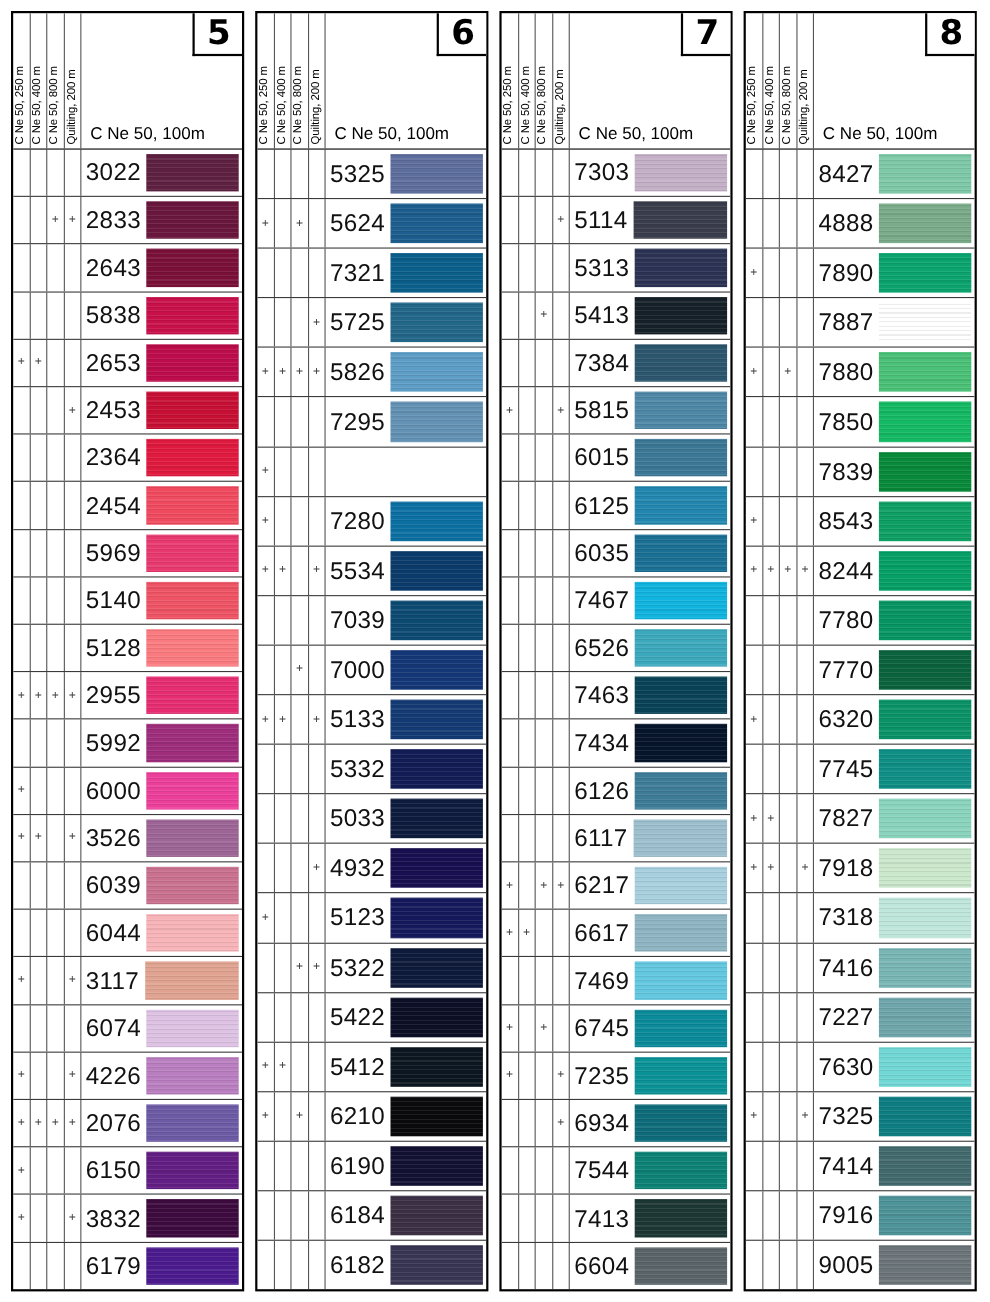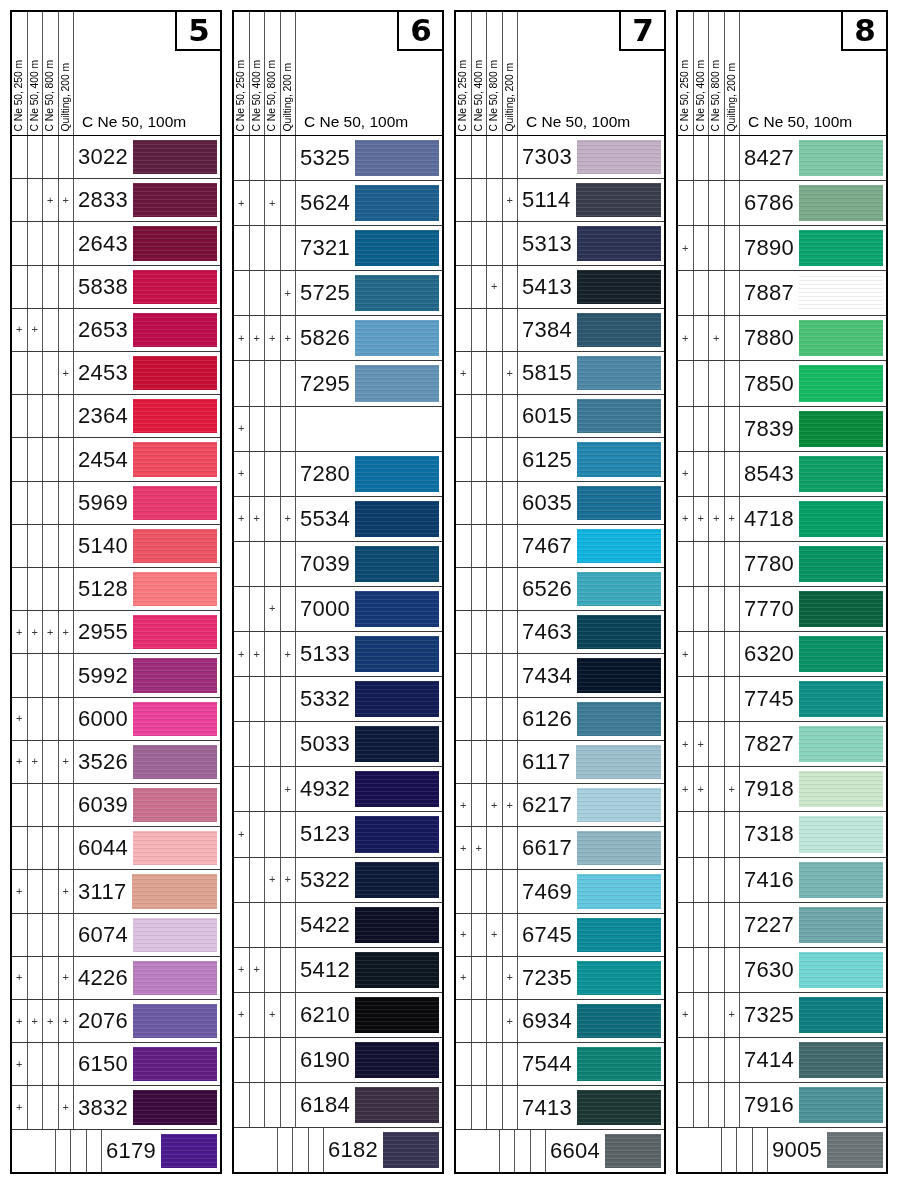--- a/index.html
+++ b/index.html
@@ -89,21 +89,21 @@
     display: flex;
     flex-direction: column;
   }
   .row {
     flex: 1 1 0;
     display: flex;
     flex-direction: row;
     border-bottom: 1.4px solid #3a3a3a;
     min-height: 0;
   }
-  .row:last-child { border-bottom: none; padding-left: 28px; }
+  .row:last-child { border-bottom: none; }
 
   .mcell {
     width: 15.5px;
     flex: 0 0 15.5px;
     border-right: 1.1px solid #555;
     display: flex;
     align-items: center;
     justify-content: center;
     font-size: 11px;
     color: #3a3a3a;
@@ -952,21 +952,21 @@
             <div class="code">8427</div>
             <div class="swatch" style="background: rgb(126, 200, 167);"></div>
           </div>
         </div>
         <div class="row">
           <div class="mcell"></div>
           <div class="mcell"></div>
           <div class="mcell"></div>
           <div class="mcell"></div>
           <div class="row-main">
-            <div class="code">6786</div>
+            <div class="code">4888</div>
             <div class="swatch" style="background: rgb(123, 171, 138);"></div>
           </div>
         </div>
         <div class="row">
           <div class="mcell">+</div>
           <div class="mcell"></div>
           <div class="mcell"></div>
           <div class="mcell"></div>
           <div class="row-main">
             <div class="code">7890</div>
@@ -1022,21 +1022,21 @@
             <div class="code">8543</div>
             <div class="swatch" style="background: rgb(13, 159, 99);"></div>
           </div>
         </div>
         <div class="row">
           <div class="mcell">+</div>
           <div class="mcell">+</div>
           <div class="mcell">+</div>
           <div class="mcell">+</div>
           <div class="row-main">
-            <div class="code">4718</div>
+            <div class="code">8244</div>
             <div class="swatch" style="background: rgb(6, 160, 102);"></div>
           </div>
         </div>
         <div class="row">
           <div class="mcell"></div>
           <div class="mcell"></div>
           <div class="mcell"></div>
           <div class="mcell"></div>
           <div class="row-main">
             <div class="code">7780</div>

